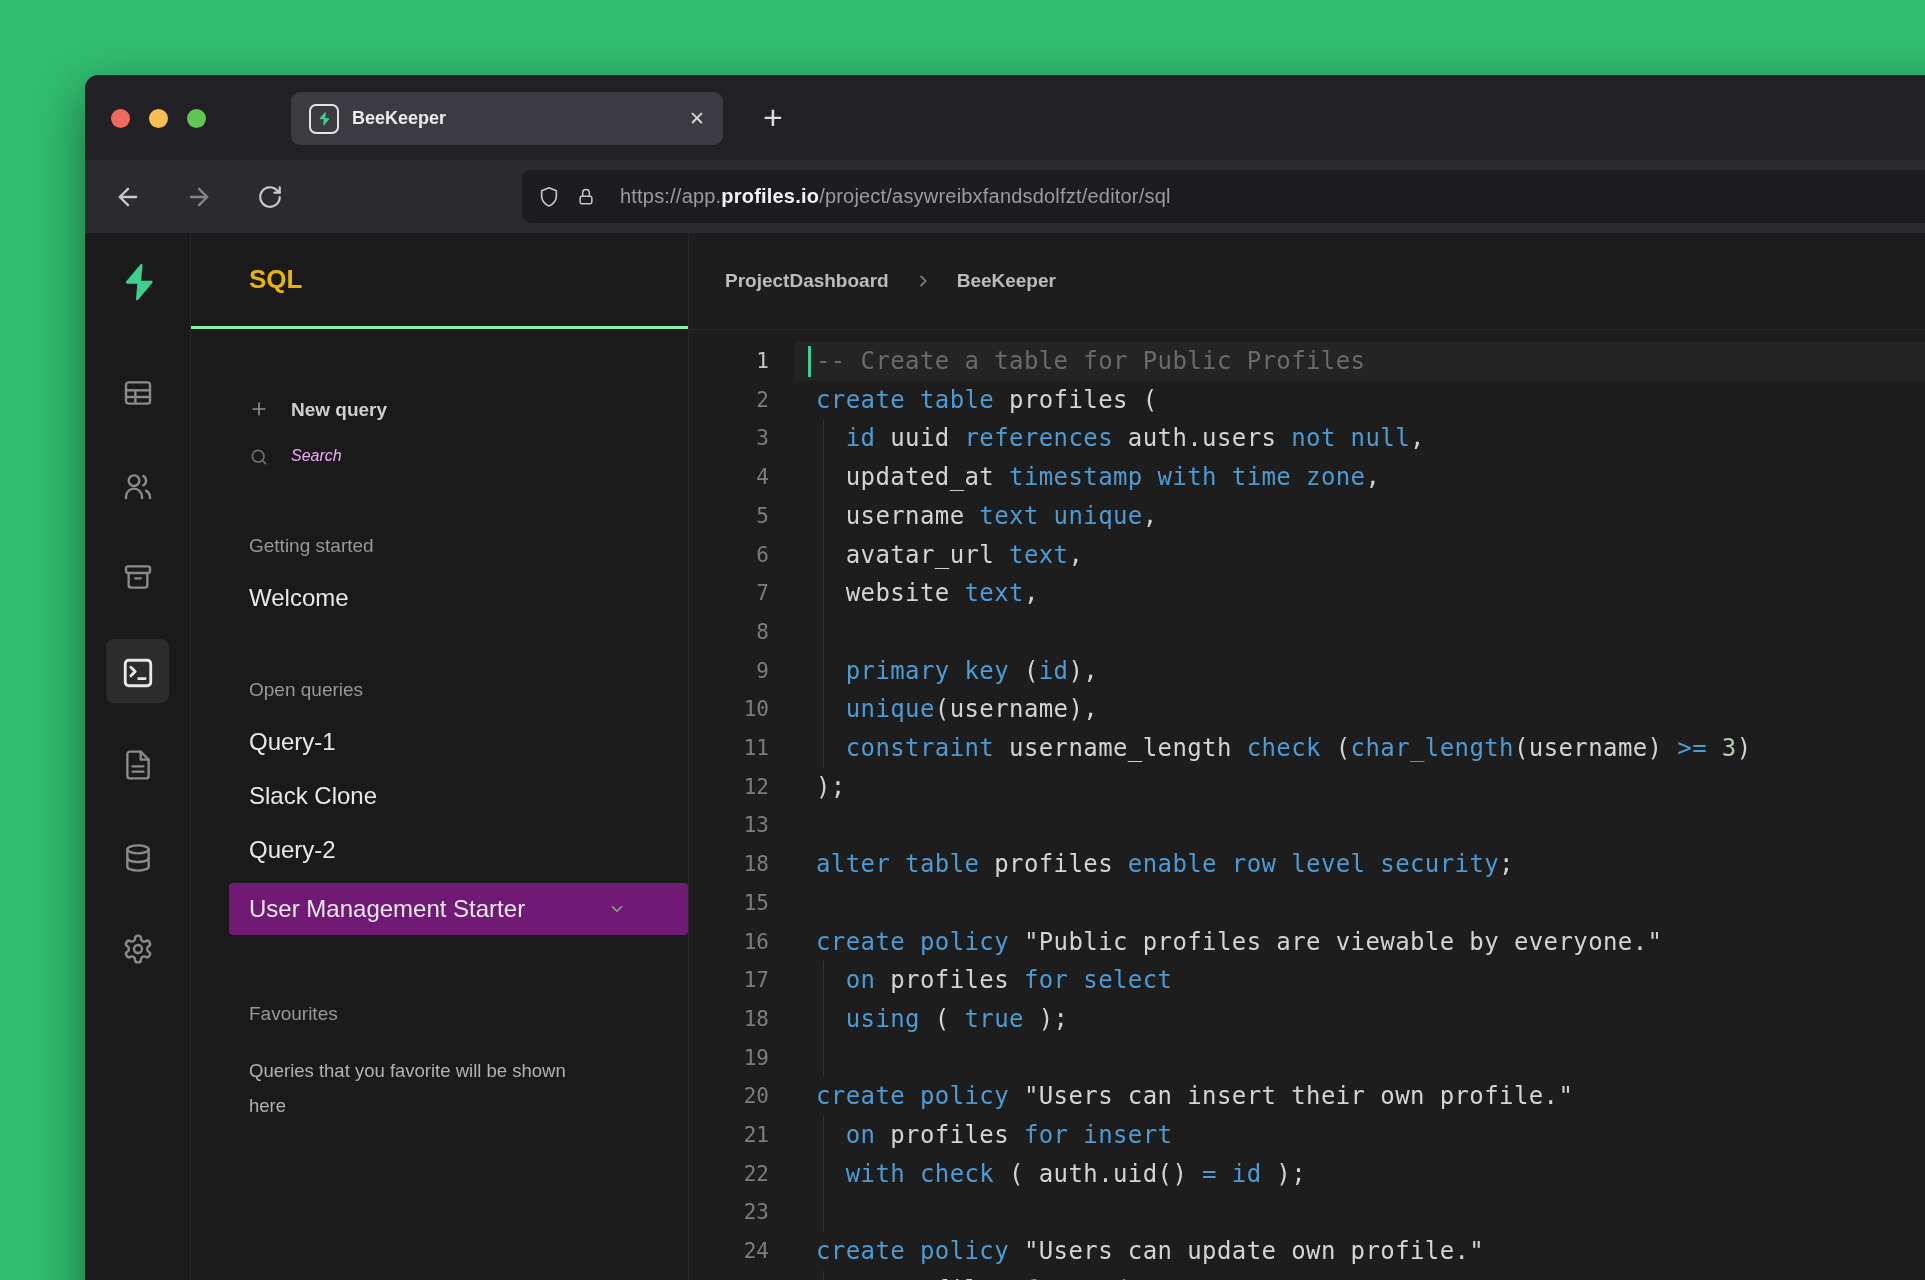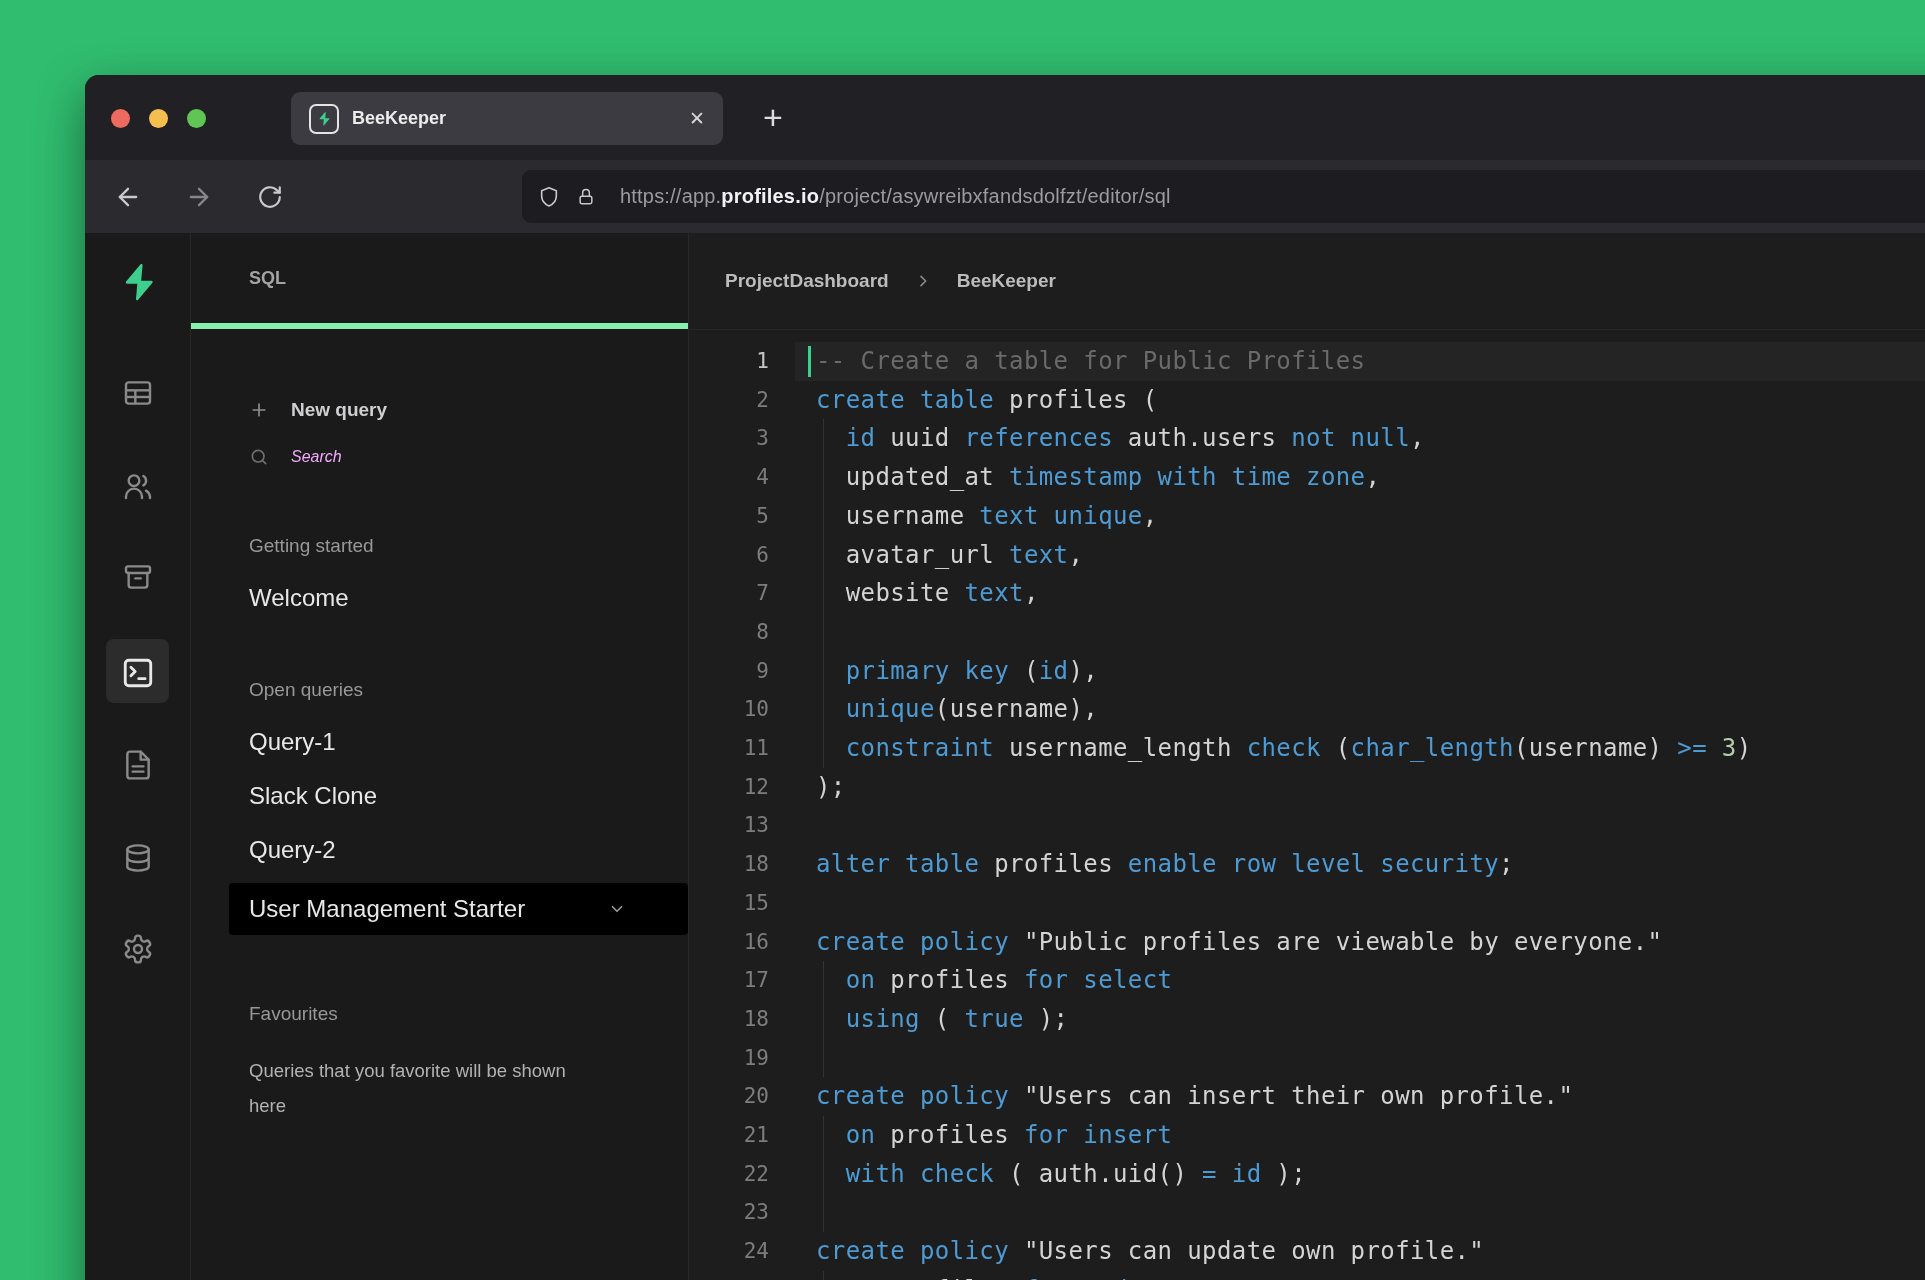--- a/index.html
+++ b/index.html
@@ -39,31 +39,31 @@
   }
   .url-icon{display:flex;align-items:center;margin-right:16px;}
   .url-text{margin-left:8px;font-size:20px;color:#9b9ba1;white-space:nowrap;letter-spacing:.2px;}
   .url-domain{color:#f2f2f2;font-weight:bold;}
   
   .app{position:absolute;top:158px;left:0;right:0;bottom:0;display:flex;background:#1a1a1a;}
   .rail{position:relative;width:105px;flex:none;border-right:1px solid #282828;}
   .rail-item{position:absolute;left:0;width:105px;display:flex;justify-content:center;}
   .rail-sel{position:absolute;left:21px;top:406px;width:63px;height:64px;background:#2c2c2c;border-radius:8px;}
   .sidebar{position:relative;width:497px;flex:none;border-right:1px solid #282828;background:#1a1a1a;}
-  .side-header{height:96px;border-bottom:6px solid #86efac;display:flex;align-items:center;
-    padding-left:58px;box-sizing:border-box;font-size:18px;font-weight:bold;color:#a3a3a3;}
+  .side-header{height:96px;border-bottom:3px solid #86efac;display:flex;align-items:center;
+    padding-left:58px;box-sizing:border-box;font-size:26px;font-weight:bold;color:#eab308;}
   .side-content{padding-top:70px;}
-  .action-row{display:flex;align-items:center;margin-left:58px;gap:22px;}
+  .action-row{display:flex;margin-left:58px;gap:22px;}
   .action-row + .action-row{margin-top:26px;}
   .action-label{font-size:19px;font-weight:600;color:#cfcfd2;}
   .search-label{font-size:16px;color:#f0abfc;font-style:italic;}
   .side-group{margin-top:68px;}
   .group-label{margin-left:58px;font-size:19px;color:#989898;margin-bottom:18px;}
   .side-item{margin-left:58px;margin-top:28px;font-size:24px;color:#e8e8e8;line-height:26px;}
-  .side-item.selected{margin-left:38px;margin-top:20px;background:#000000;border-radius:4px;
+  .side-item.selected{margin-left:38px;margin-top:20px;background:#701a75;border-radius:4px;
     padding:13px 20px;position:relative;}
   .chev{position:absolute;right:62px;top:50%;transform:translateY(-50%);display:flex;}
   .side-note{margin:28px 0 0 58px;width:330px;font-size:18.5px;line-height:35px;color:#b2b2b2;}
   .main{flex:1;min-width:0;position:relative;background:#1d1d1d;}
   .main-header{height:96px;border-bottom:1px solid #262626;display:flex;align-items:center;
     padding-left:36px;gap:26px;}
   .crumb{font-size:19px;font-weight:600;color:#bcbcbc;}
   
   .editor{padding-top:12px;font-family:"DejaVu Sans Mono",monospace;font-size:24px;}
   .line{display:flex;line-height:38.7px;white-space:pre;}

